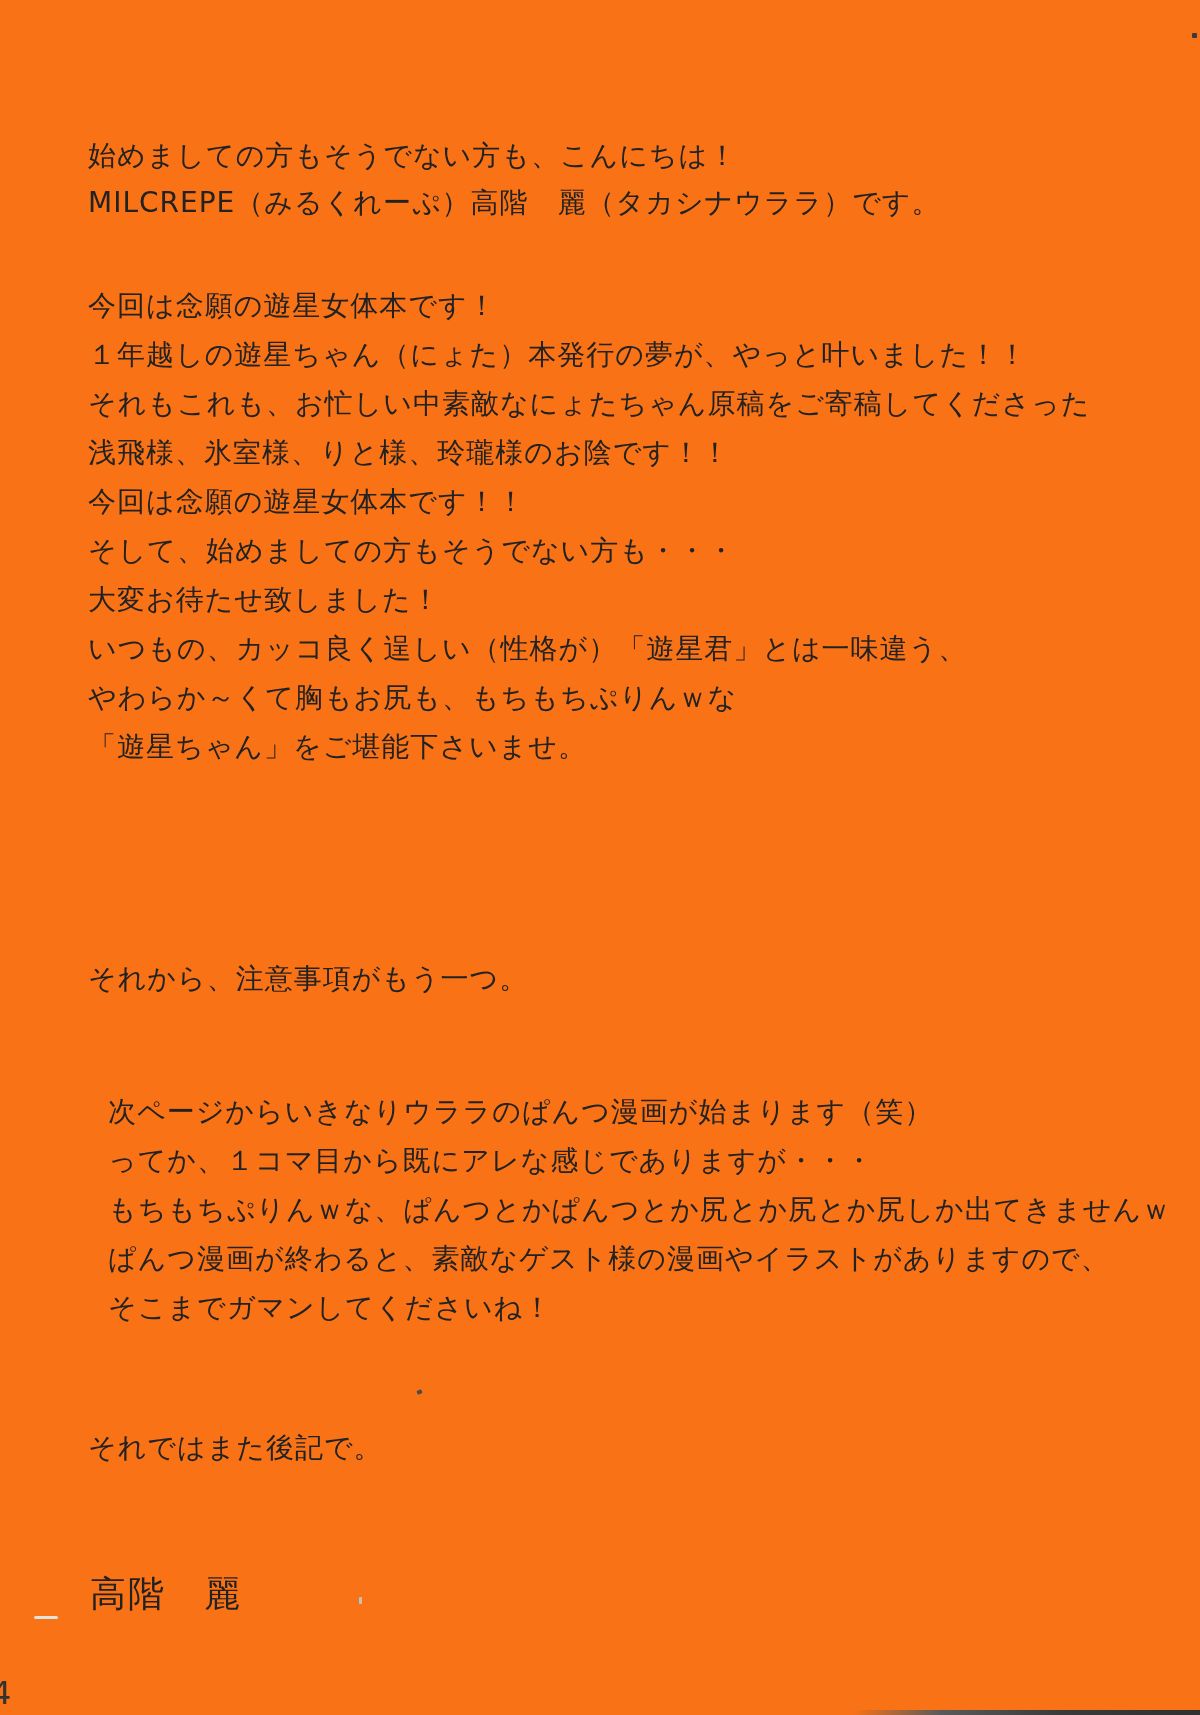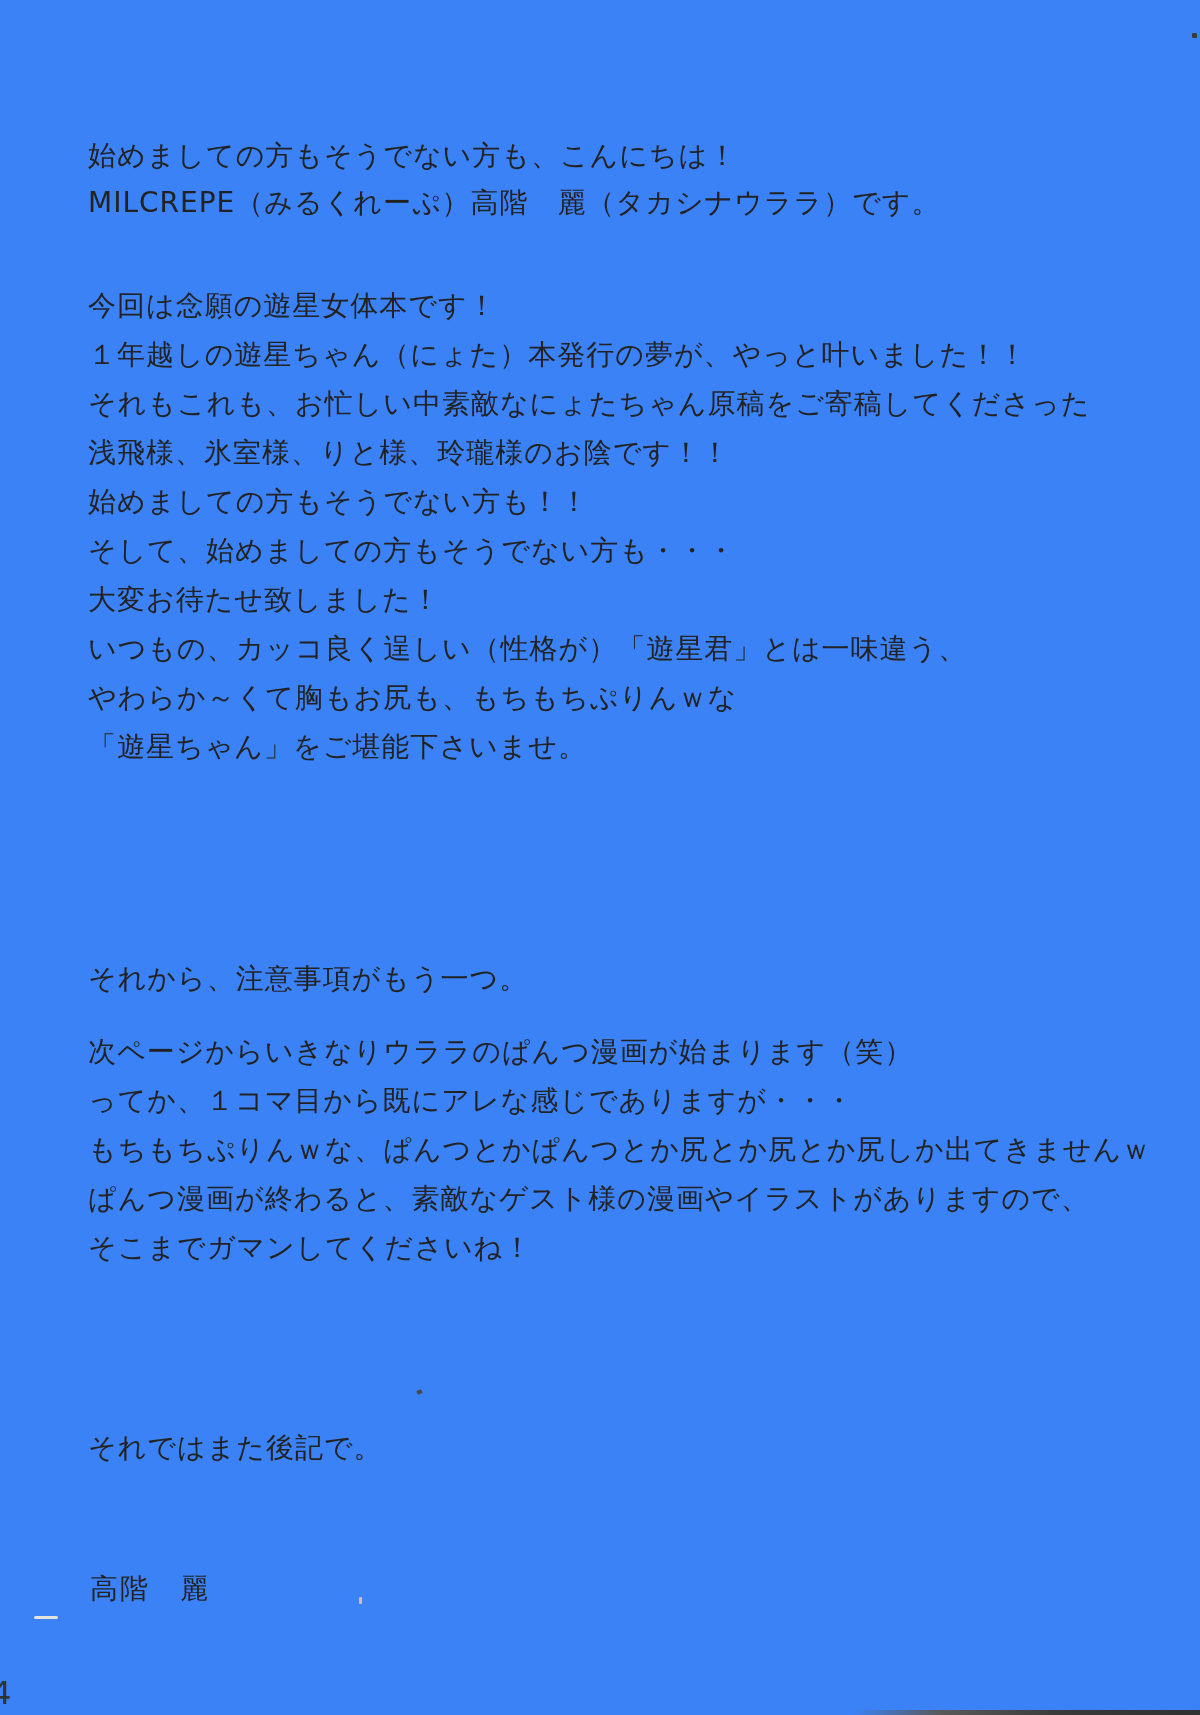--- a/index.html
+++ b/index.html
@@ -5,21 +5,21 @@
   html, body {
     margin: 0;
     padding: 0;
     background: #e8e8e6;
   }
   .page {
     position: relative;
     width: 1200px;
     height: 1715px;
     margin: 0 auto;
-    background: #3b82f6;
+    background: #f97316;
     overflow: hidden;
     font-family: "DejaVu Sans", sans-serif;
     color: #1f1f1f;
   }
   .text-block {
     position: absolute;
     left: 88px;
     font-size: 28px;
     letter-spacing: 1px;
     white-space: nowrap;
@@ -27,28 +27,28 @@
   }
   .text-block .line {
     height: 48px;
     line-height: 44px;
   }
   .block-greeting   { top: 134px; }
   .block-greeting .line { height: 47px; }
   .block-body       { top: 284px; }
   .block-body .line { height: 49px; }
   .block-notice     { top: 934px; margin-top: 23px; }
-  .block-warning    { top: 1030px; }
+  .block-warning    { top: 1090px; margin-left: 20px; }
   .block-warning .line { height: 49px; }
   .block-closing    { top: 1426px; }
   .block-signature  {
     position: absolute;
     left: 90px;
     top: 1570px;
-    font-size: 28px;
+    font-size: 36px;
     letter-spacing: 2px;
     color: #222222;
     white-space: nowrap;
   }
   .page-number {
     position: absolute;
     left: -9px;
     top: 1674px;
     font-size: 32px;
     color: #333333;
@@ -80,21 +80,21 @@
   <div class="text-block block-greeting">
       <div class="line">始めましての方もそうでない方も、こんにちは！</div>
       <div class="line">MILCREPE（みるくれーぷ）高階　麗（タカシナウララ）です。</div>
     </div>
 
   <div class="text-block block-body">
       <div class="line">今回は念願の遊星女体本です！</div>
       <div class="line">１年越しの遊星ちゃん（にょた）本発行の夢が、やっと叶いました！！</div>
       <div class="line">それもこれも、お忙しい中素敵なにょたちゃん原稿をご寄稿してくださった</div>
       <div class="line">浅飛様、氷室様、りと様、玲瓏様のお陰です！！</div>
-      <div class="line">始めましての方もそうでない方も！！</div>
+      <div class="line">今回は念願の遊星女体本です！！</div>
       <div class="line">そして、始めましての方もそうでない方も・・・</div>
       <div class="line">大変お待たせ致しました！</div>
       <div class="line">いつもの、カッコ良く逞しい（性格が）「遊星君」とは一味違う、</div>
       <div class="line">やわらか～くて胸もお尻も、もちもちぷりんｗな</div>
       <div class="line">「遊星ちゃん」をご堪能下さいませ。</div>
     </div>
 
   <div class="text-block block-notice">
     <div class="line">それから、注意事項がもう一つ。</div>
   </div>

